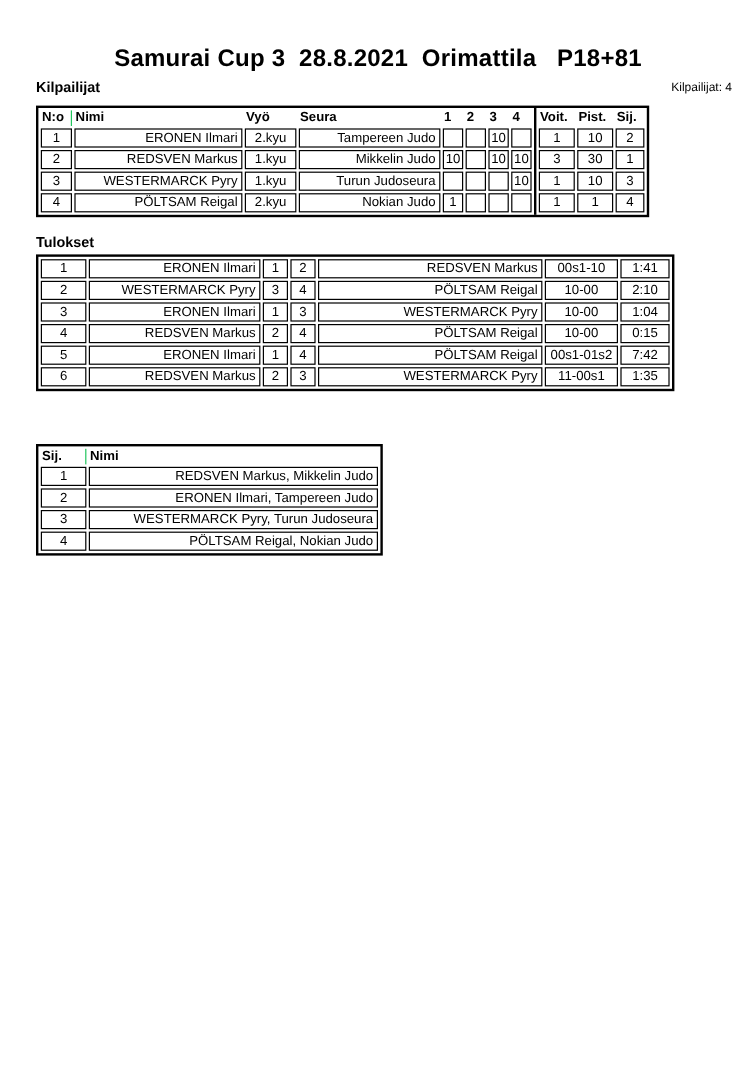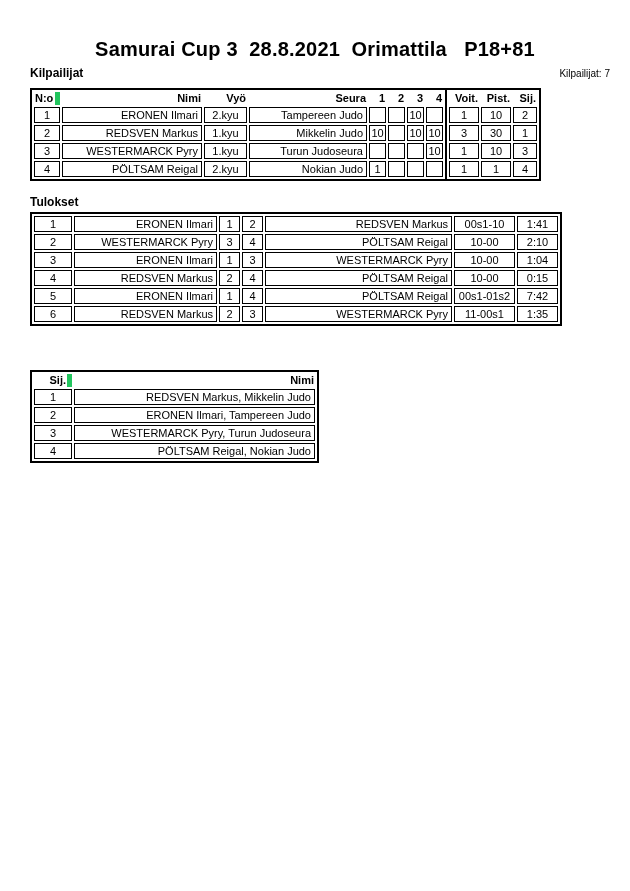--- a/index.html
+++ b/index.html
@@ -34,43 +34,43 @@
   #t3 { top: 370px; left: 30px; }
 
   table.grid { border-collapse: separate; border-spacing: 2px; table-layout: fixed; }
   #t1l { width: 413px; }
   #t1r { width: 92px; }
   #t2g { width: 528px; }
   #t3g { width: 285px; }
 
   .grid th {
     font-size: 11px; font-weight: bold; height: 13px; line-height: 13px;
-    padding: 0 1px; text-align: right; white-space: nowrap; overflow: hidden;
+    padding: 0 1px; text-align: left; white-space: nowrap; overflow: hidden;
   }
   .grid td {
     font-size: 11px; height: 16px; line-height: 14px;
     border: 1px solid #000; padding: 0 3px;
     white-space: nowrap; overflow: hidden; background: #fff;
   }
   .c { text-align: center; }
   .l { text-align: right; }
   th.hl { text-align: left; padding-left: 1px; }
-  th.fdiv { border-right: 5px solid #22c55e; }
+  th.fdiv { border-right: 1px solid #22c55e; }
   td.num { padding: 0 1px; text-align: center; }
   .vsep { width: 2px; background: #000; flex: 0 0 2px; }
 </style>
 </head>
 <body>
 
 <div class="page">
 
   <div class="main-title">Samurai Cup 3  28.8.2021  Orimattila   P18+81</div>
 
   <div class="sec-title" id="kilpailijat-title">Kilpailijat</div>
-  <div id="count-label">Kilpailijat: 7</div>
+  <div id="count-label">Kilpailijat: 4</div>
 
   <div class="tblwrap" id="t1">
     <table class="grid" id="t1l">
       <colgroup>
         <col style="width:26px">
           <col style="width:140px">
           <col style="width:43px">
           <col style="width:118px">
         <col style="width:17px">
           <col style="width:17px">

